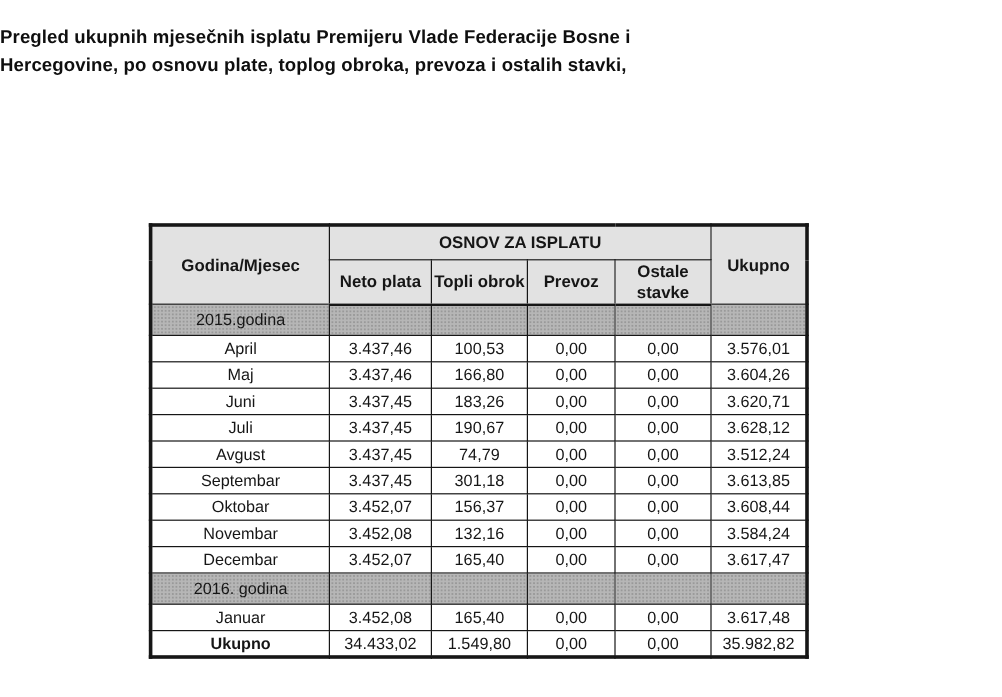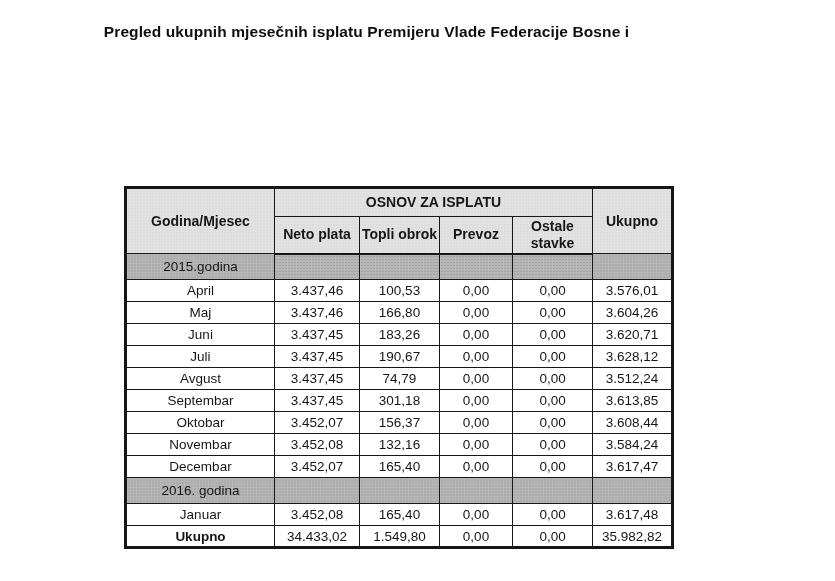--- a/index.html
+++ b/index.html
@@ -5,21 +5,21 @@
   *{box-sizing:border-box}
   html,body{margin:0;padding:0}
   body{
     width:835px;height:581px;position:relative;overflow:hidden;
     background:#ffffff;
     font-family:"Liberation Sans","DejaVu Sans",sans-serif;
     color:#141414;
   }
   .title{
     position:absolute;top:21px;left:0;width:733px;
-    text-align:center;font-weight:700;font-size:15.5px;line-height:22.6px;
+    font-weight:700;font-size:15.5px;line-height:22.6px;
     color:#0f0f0f;letter-spacing:.1px;
   }
   table.doc-table{
     position:absolute;left:124px;top:186px;width:547px;
     border-collapse:collapse;table-layout:fixed;
     border:3px solid #161616;
     font-size:13.5px;color:#161616;
   }
   .doc-table th,.doc-table td{
     border:1.5px solid #161616;
@@ -45,20 +45,21 @@
   }
   tr.data-row{height:22px}
   tr.total-row{height:22px}
   tr.total-row td.lbl{font-weight:700}
 </style>
 </head>
 <body>
 
 <div class="title">
   <div>Pregled ukupnih mjesečnih isplatu Premijeru Vlade Federacije Bosne i</div>
+  <div>Hercegovine, po osnovu plate, toplog obroka, prevoza i ostalih stavki,</div>
 </div>
 
 <table class="doc-table">
   <colgroup>
     <col style="width:149px">
     <col style="width:85px">
     <col style="width:80px">
     <col style="width:73px">
     <col style="width:80px">
     <col style="width:80px">

